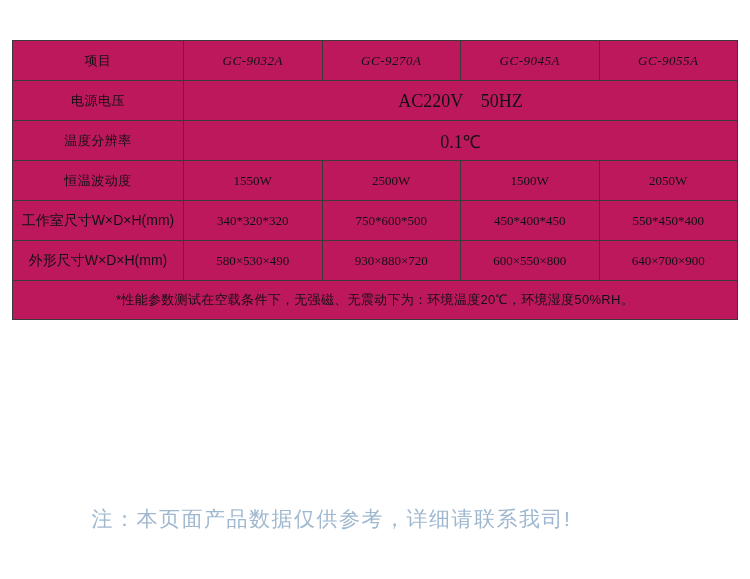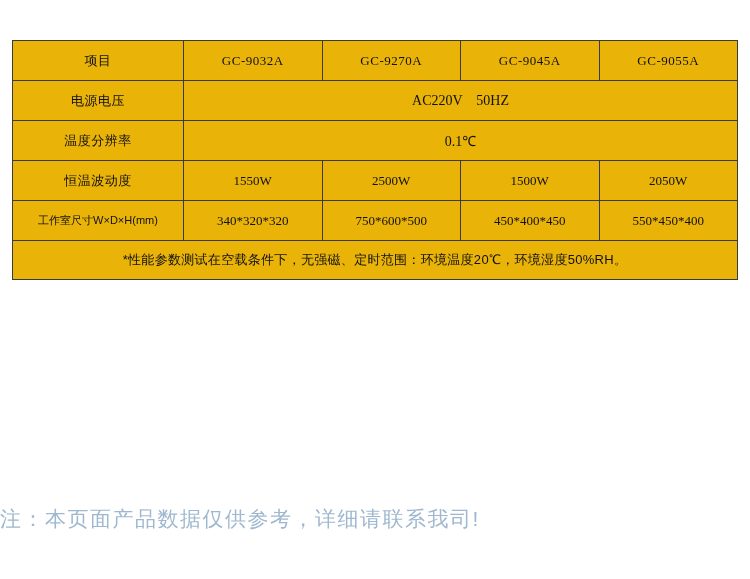--- a/index.html
+++ b/index.html
@@ -22,66 +22,67 @@
   .spec-table-wrap {
     position: absolute;
     left: 12px;
     top: 40px;
     width: 726px;
   }
   table.spec-table {
     width: 100%;
     border-collapse: collapse;
     table-layout: fixed;
-    background: #eab308;
+    background: #be185d;
   }
   table.spec-table td {
     border: 1px solid #3a3a3a;
     text-align: center;
     vertical-align: middle;
     font-size: 13px;
     color: #111111;
     padding: 0 2px;
   }
   td.label-cell {
     width: 166px;
     height: 39px;
     font-size: 14px;
     letter-spacing: 0.5px;
   }
   td.label-cell.small {
-    font-size: 11px;
+    font-size: 14px;
     letter-spacing: 0;
     margin-top: 36px;
   }
   td.val-cell {
     height: 39px;
     font-size: 12.5px;
     font-family: "Liberation Serif", serif;
   }
   td.header-cell {
     font-size: 12.5px;
     font-family: "Liberation Serif", serif;
     letter-spacing: 0.5px;
+    font-style: italic;
   }
   td.val-cell.wide {
-    font-size: 14px;
+    font-size: 18px;
     margin-top: 29px;
   }
   td.note-cell {
     height: 38px;
     font-size: 12.5px;
     letter-spacing: 0.3px;
   }
   .footnote {
     position: absolute;
     left: 0;
     top: 505px;
     width: 663px;
-    text-align: left;
+    text-align: center;
     font-size: 21px;
     color: #9fb8cf;
     letter-spacing: 1.5px;
   }
 </style>
 </head>
 <body>
 
 <div class="page">
 
@@ -117,25 +118,32 @@
         </tr>
 
         <tr>
           <td class="label-cell small">工作室尺寸W×D×H(mm)</td>
           <td class="val-cell">340*320*320</td>
           <td class="val-cell">750*600*500</td>
           <td class="val-cell">450*400*450</td>
           <td class="val-cell">550*450*400</td>
         </tr>
 
+        <tr>
+          <td class="label-cell small">外形尺寸W×D×H(mm)</td>
+          <td class="val-cell">580×530×490</td>
+          <td class="val-cell">930×880×720</td>
+          <td class="val-cell">600×550×800</td>
+          <td class="val-cell">640×700×900</td>
+        </tr>
 
 
 
         <tr>
-          <td class="note-cell" colspan="5">*性能参数测试在空载条件下，无强磁、定时范围：环境温度20℃，环境湿度50%RH。</td>
+          <td class="note-cell" colspan="5">*性能参数测试在空载条件下，无强磁、无震动下为：环境温度20℃，环境湿度50%RH。</td>
         </tr>
       </tbody>
     </table>
   </div>
 
   <div class="footnote">注：本页面产品数据仅供参考，详细请联系我司!</div>
 
 </div>
 
 </body></html>

